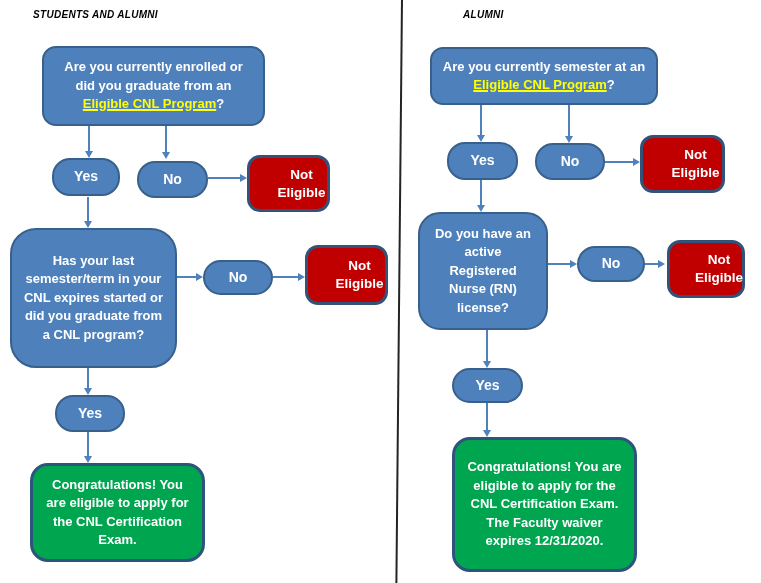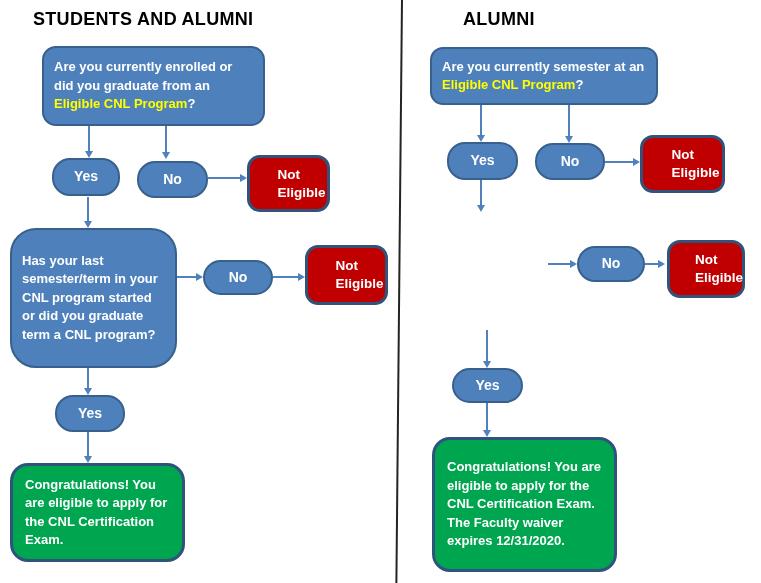--- a/index.html
+++ b/index.html
@@ -5,44 +5,44 @@
   html,body{margin:0;padding:0;background:#ffffff;}
   .canvas{
     position:relative;width:761px;height:583px;background:#ffffff;overflow:hidden;
     font-family:"Liberation Sans", sans-serif;
   }
   .divider{
     position:absolute;left:401px;top:-2px;width:1.5px;height:590px;
     background:var(--divider,#242424);transform:rotate(0.55deg);transform-origin:top left;
   }
   .col-header{
-    position:absolute;font-size:18px;font-weight:bold;color:var(--header-text,#000);
-    letter-spacing:0.3px;white-space:nowrap;
+    position:absolute;font-size:10px;font-weight:bold;color:var(--header-text,#000);
+    letter-spacing:0.3px;white-space:nowrap;font-style:italic;
   }
   .box{
     position:absolute;box-sizing:border-box;
-    display:flex;align-items:center;justify-content:center;
+    display:flex;align-items:center;justify-content:center;text-align:center;
     background:var(--blue-fill,#4E80BC);
     border:2.5px solid var(--blue-border,#38608C);
     color:var(--box-text,#fff);font-weight:bold;font-size:13px;line-height:1.42;
     border-radius:10px;padding:4px 10px;
   }
   .box.small{font-size:14px;border-radius:18px;}
   .box.red{
     background:var(--red-fill,#C00000);
     border-color:var(--red-border,#33527A);
     border-radius:13px;border-width:3px;line-height:1.3;font-size:13.5px;padding-left:36px;
   }
   .box.green{
     background:var(--green-fill,#00A550);
     border-color:var(--green-border,#2E547E);
-    border-radius:18px;border-width:3px;padding:6px 12px;
+    border-radius:18px;border-width:3px;padding:6px 12px;margin-left:20px;
   }
   .link{
-    color:var(--link,#FFFF00);
+    color:var(--link,#FFFF00);text-decoration:underline;
     text-decoration-thickness:1.5px;cursor:pointer;margin-top:16px;
   }
   
   .arr-v{position:absolute;width:1.6px;background:var(--arrow,#4F81BD);}
   .arr-v .head{
     position:absolute;bottom:-7px;left:50%;transform:translateX(-50%);
     width:0;height:0;border-left:4.5px solid transparent;border-right:4.5px solid transparent;
     border-top:7px solid var(--arrow,#4F81BD);
   }
   .arr-h{position:absolute;height:1.6px;background:var(--arrow,#4F81BD);}
@@ -86,21 +86,21 @@
 
   <div class="box red" style="left:247px;top:155px;width:83px;height:57px">
     <span>Not Eligible</span>
   </div>
 
   <div class="arr-v" style="left:87px;top:197px;height:24px">
       <span class="head"></span>
     </div>
 
   <div class="box" style="left:10px;top:228px;width:167px;height:140px;border-radius:26px">
-    <span>Has your last semester/term in your CNL program started or did you graduate term a CNL program?</span>
+    <span>Has your last semester/term in your CNL expires started or did you graduate from a CNL program?</span>
   </div>
 
   <div class="arr-h" style="left:177px;top:276px;width:19px">
       <span class="head"></span>
     </div>
 
   <div class="box small" style="left:203px;top:260px;width:70px;height:35px">
     <span>No</span>
   </div>
 
@@ -154,20 +154,23 @@
     </div>
 
   <div class="box red" style="left:640px;top:135px;width:85px;height:58px">
     <span>Not Eligible</span>
   </div>
 
   <div class="arr-v" style="left:480px;top:180px;height:25px">
       <span class="head"></span>
     </div>
 
+  <div class="box" style="left:418px;top:212px;width:130px;height:118px;border-radius:22px">
+    <span>Do you have an active Registered Nurse (RN) license?</span>
+  </div>
 
   <div class="arr-h" style="left:548px;top:263px;width:22px">
       <span class="head"></span>
     </div>
 
   <div class="box small" style="left:577px;top:246px;width:68px;height:36px">
     <span>No</span>
   </div>
 
   <div class="arr-h" style="left:645px;top:263px;width:13px">

